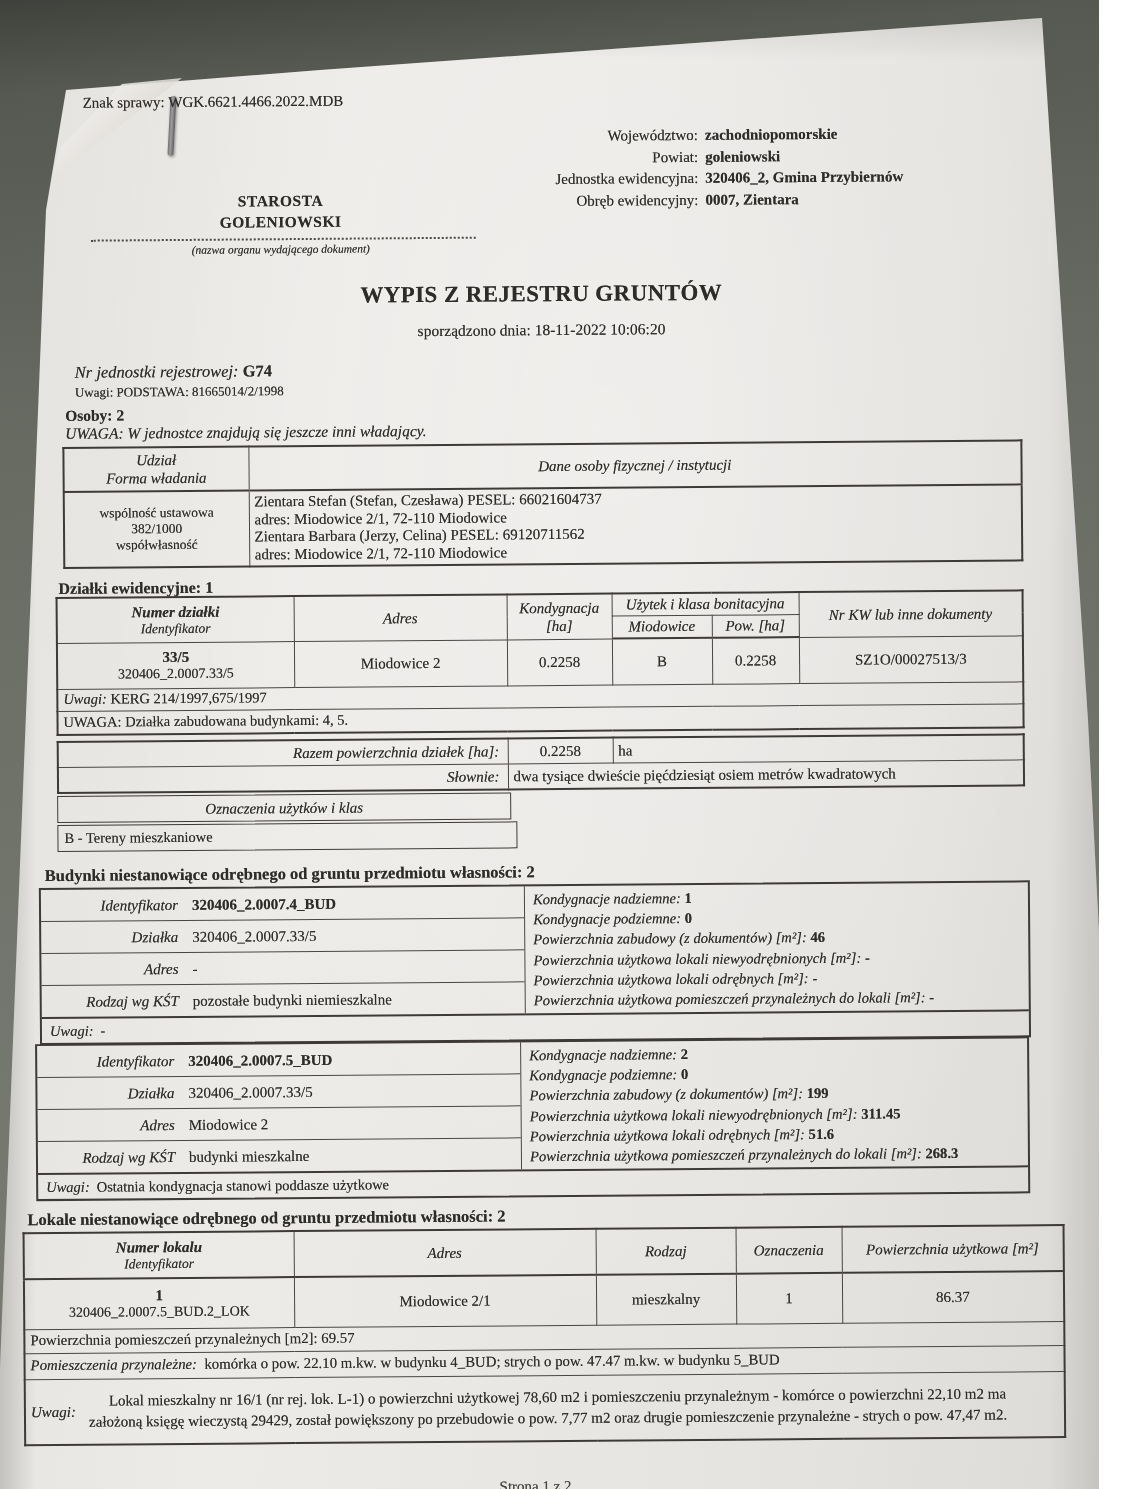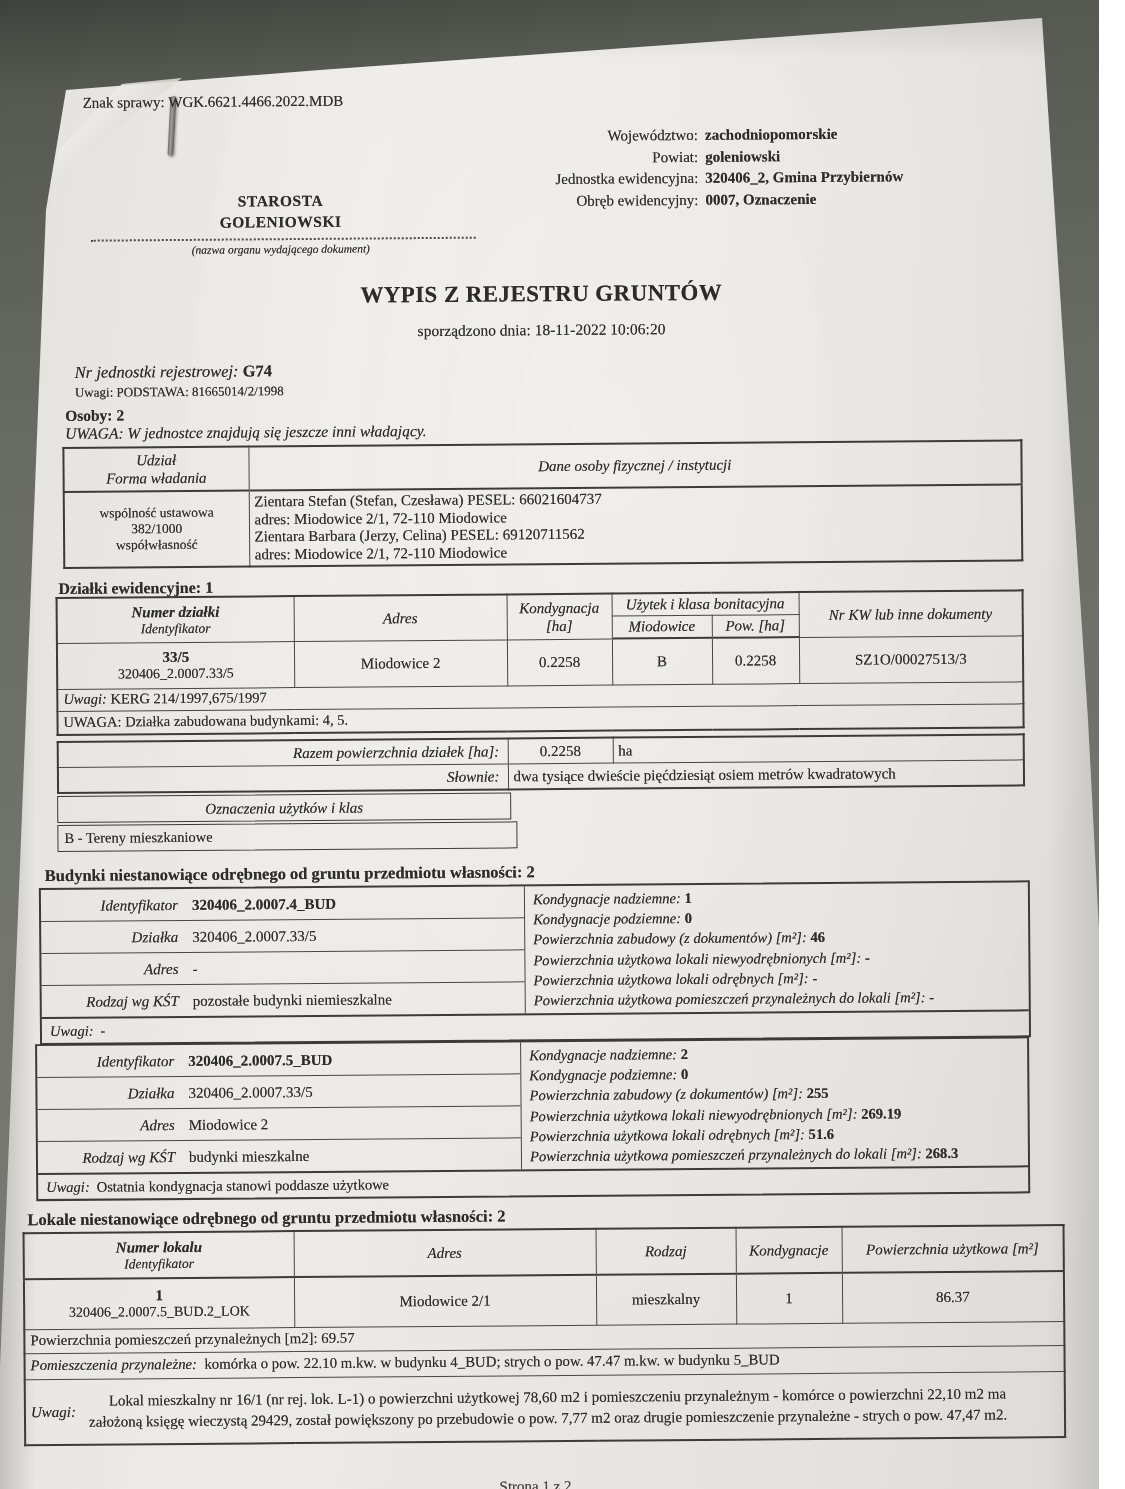--- a/index.html
+++ b/index.html
@@ -87,21 +87,21 @@
       <div class="info-row">
         <span class="lab">Powiat:</span>
         <span class="val">goleniowski</span>
       </div>
       <div class="info-row">
         <span class="lab">Jednostka ewidencyjna:</span>
         <span class="val">320406_2, Gmina Przybiernów</span>
       </div>
       <div class="info-row">
         <span class="lab">Obręb ewidencyjny:</span>
-        <span class="val">0007, Oznaczenie</span>
+        <span class="val">0007, Zientara</span>
       </div>
     </div>
 
     <div class="abs ctr b" style="left:160px; top:188px; width:250px; letter-spacing:.5px; line-height:21px; font-size:15.5px;">
       <div>STAROSTA</div>
       <div>GOLENIOWSKI</div>
     </div>
     <div class="abs dotted" style="left:95px; top:236px; width:385px;"></div>
     <div class="abs ctr it" style="left:120px; top:241px; width:330px; font-size:11.5px;">(nazwa organu wydającego dokument)</div>
 
@@ -273,22 +273,22 @@
             <div class="bud-val">Miodowice 2</div>
           </div>
           <div class="bud-row">
             <div class="bud-lab">Rodzaj wg KŚT</div>
             <div class="bud-val">budynki mieszkalne</div>
           </div>
         </div>
         <div class="bud-right">
           <div class="spec-line"><span class="lab">Kondygnacje nadziemne:</span> <span class="val">2</span></div>
           <div class="spec-line"><span class="lab">Kondygnacje podziemne:</span> <span class="val">0</span></div>
-          <div class="spec-line"><span class="lab">Powierzchnia zabudowy (z dokumentów) [m²]:</span> <span class="val">255</span></div>
-          <div class="spec-line"><span class="lab">Powierzchnia użytkowa lokali niewyodrębnionych [m²]:</span> <span class="val">269.19</span></div>
+          <div class="spec-line"><span class="lab">Powierzchnia zabudowy (z dokumentów) [m²]:</span> <span class="val">199</span></div>
+          <div class="spec-line"><span class="lab">Powierzchnia użytkowa lokali niewyodrębnionych [m²]:</span> <span class="val">311.45</span></div>
           <div class="spec-line"><span class="lab">Powierzchnia użytkowa lokali odrębnych [m²]:</span> <span class="val">51.6</span></div>
           <div class="spec-line"><span class="lab">Powierzchnia użytkowa pomieszczeń przynależnych do lokali [m²]:</span> <span class="val">268.3</span></div>
         </div>
       </div>
       <div class="bud-uwagi">
         <span class="lab">Uwagi:</span>
         <span>Ostatnia kondygnacja stanowi poddasze użytkowe</span>
       </div>
     </div>
 
@@ -303,21 +303,21 @@
           <col>
         </colgroup>
       <tbody>
           <tr class="hsep" style="height:46px;">
         <th class="ctr">
           <div class="b it">Numer lokalu</div>
           <div class="it" style="font-size:13.5px;">Identyfikator</div>
         </th>
         <th class="ctr it">Adres</th>
         <th class="ctr it">Rodzaj</th>
-        <th class="ctr it">Kondygnacje</th>
+        <th class="ctr it">Oznaczenia</th>
         <th class="ctr it">Powierzchnia użytkowa [m²]</th>
       </tr>
       <tr style="height:50px;">
         <td class="ctr">
           <div class="b">1</div>
           <div style="font-size:14px;">320406_2.0007.5_BUD.2_LOK</div>
         </td>
         <td class="ctr">Miodowice 2/1</td>
         <td class="ctr">mieszkalny</td>
         <td class="ctr">1</td>

